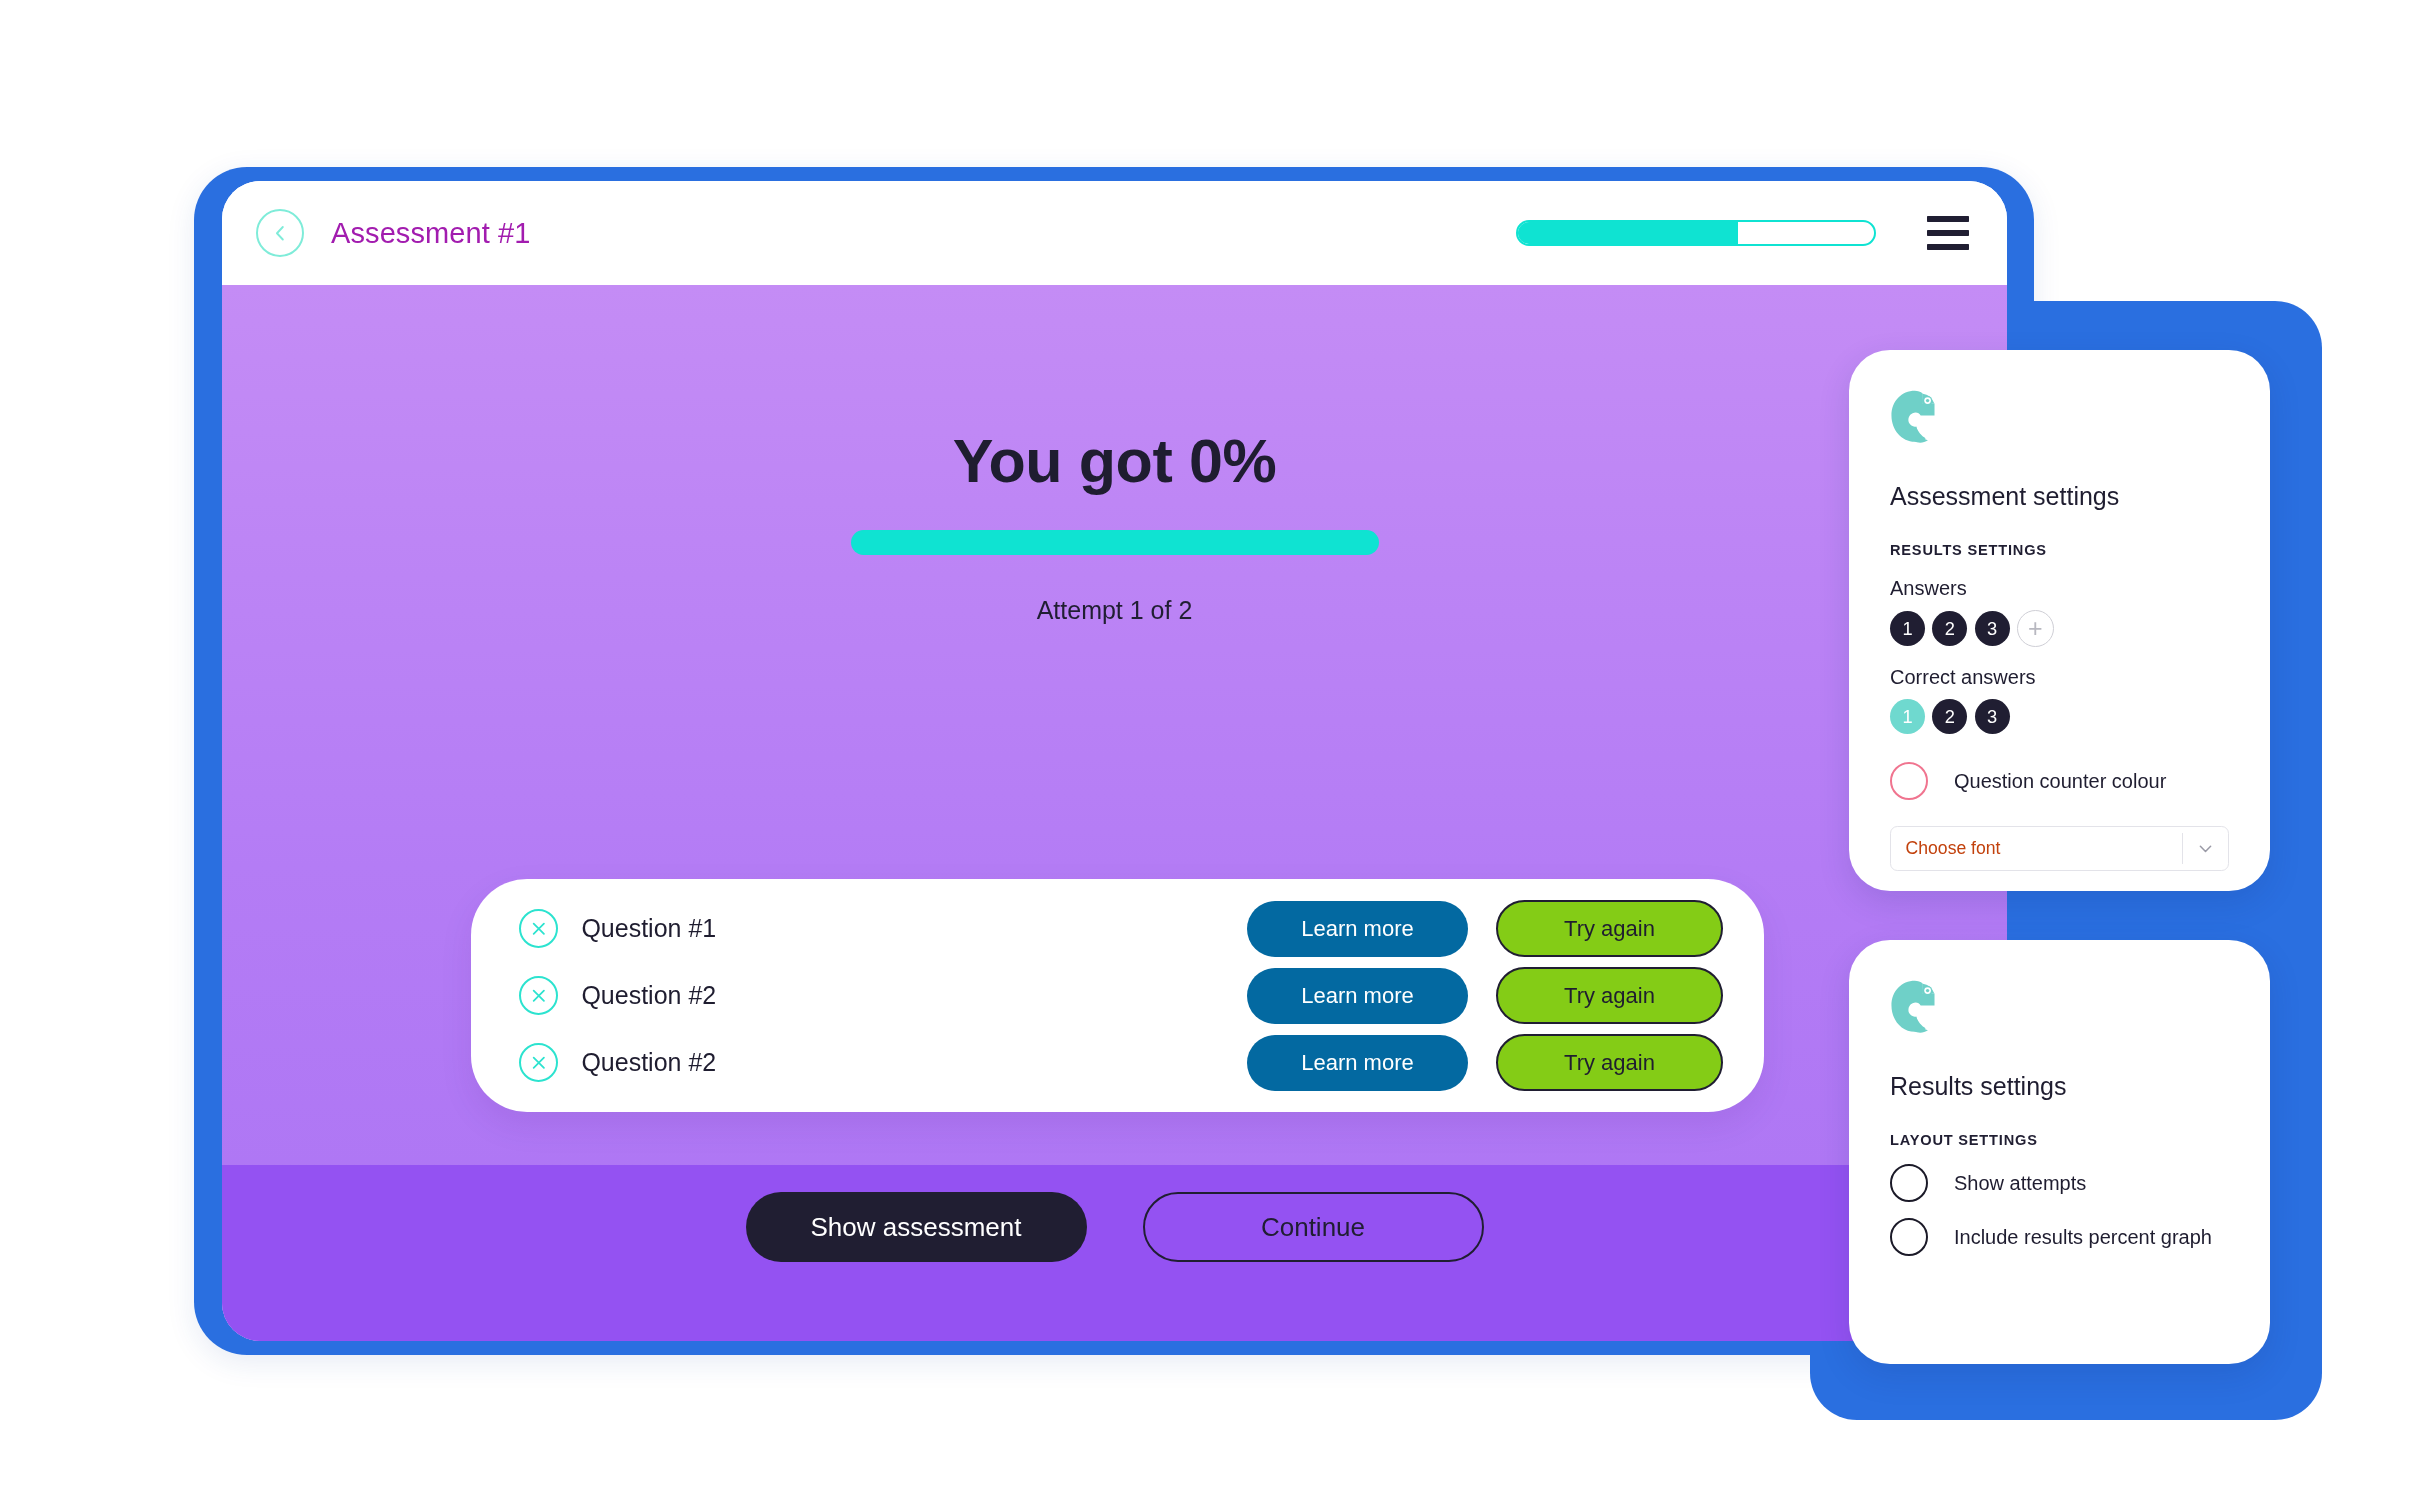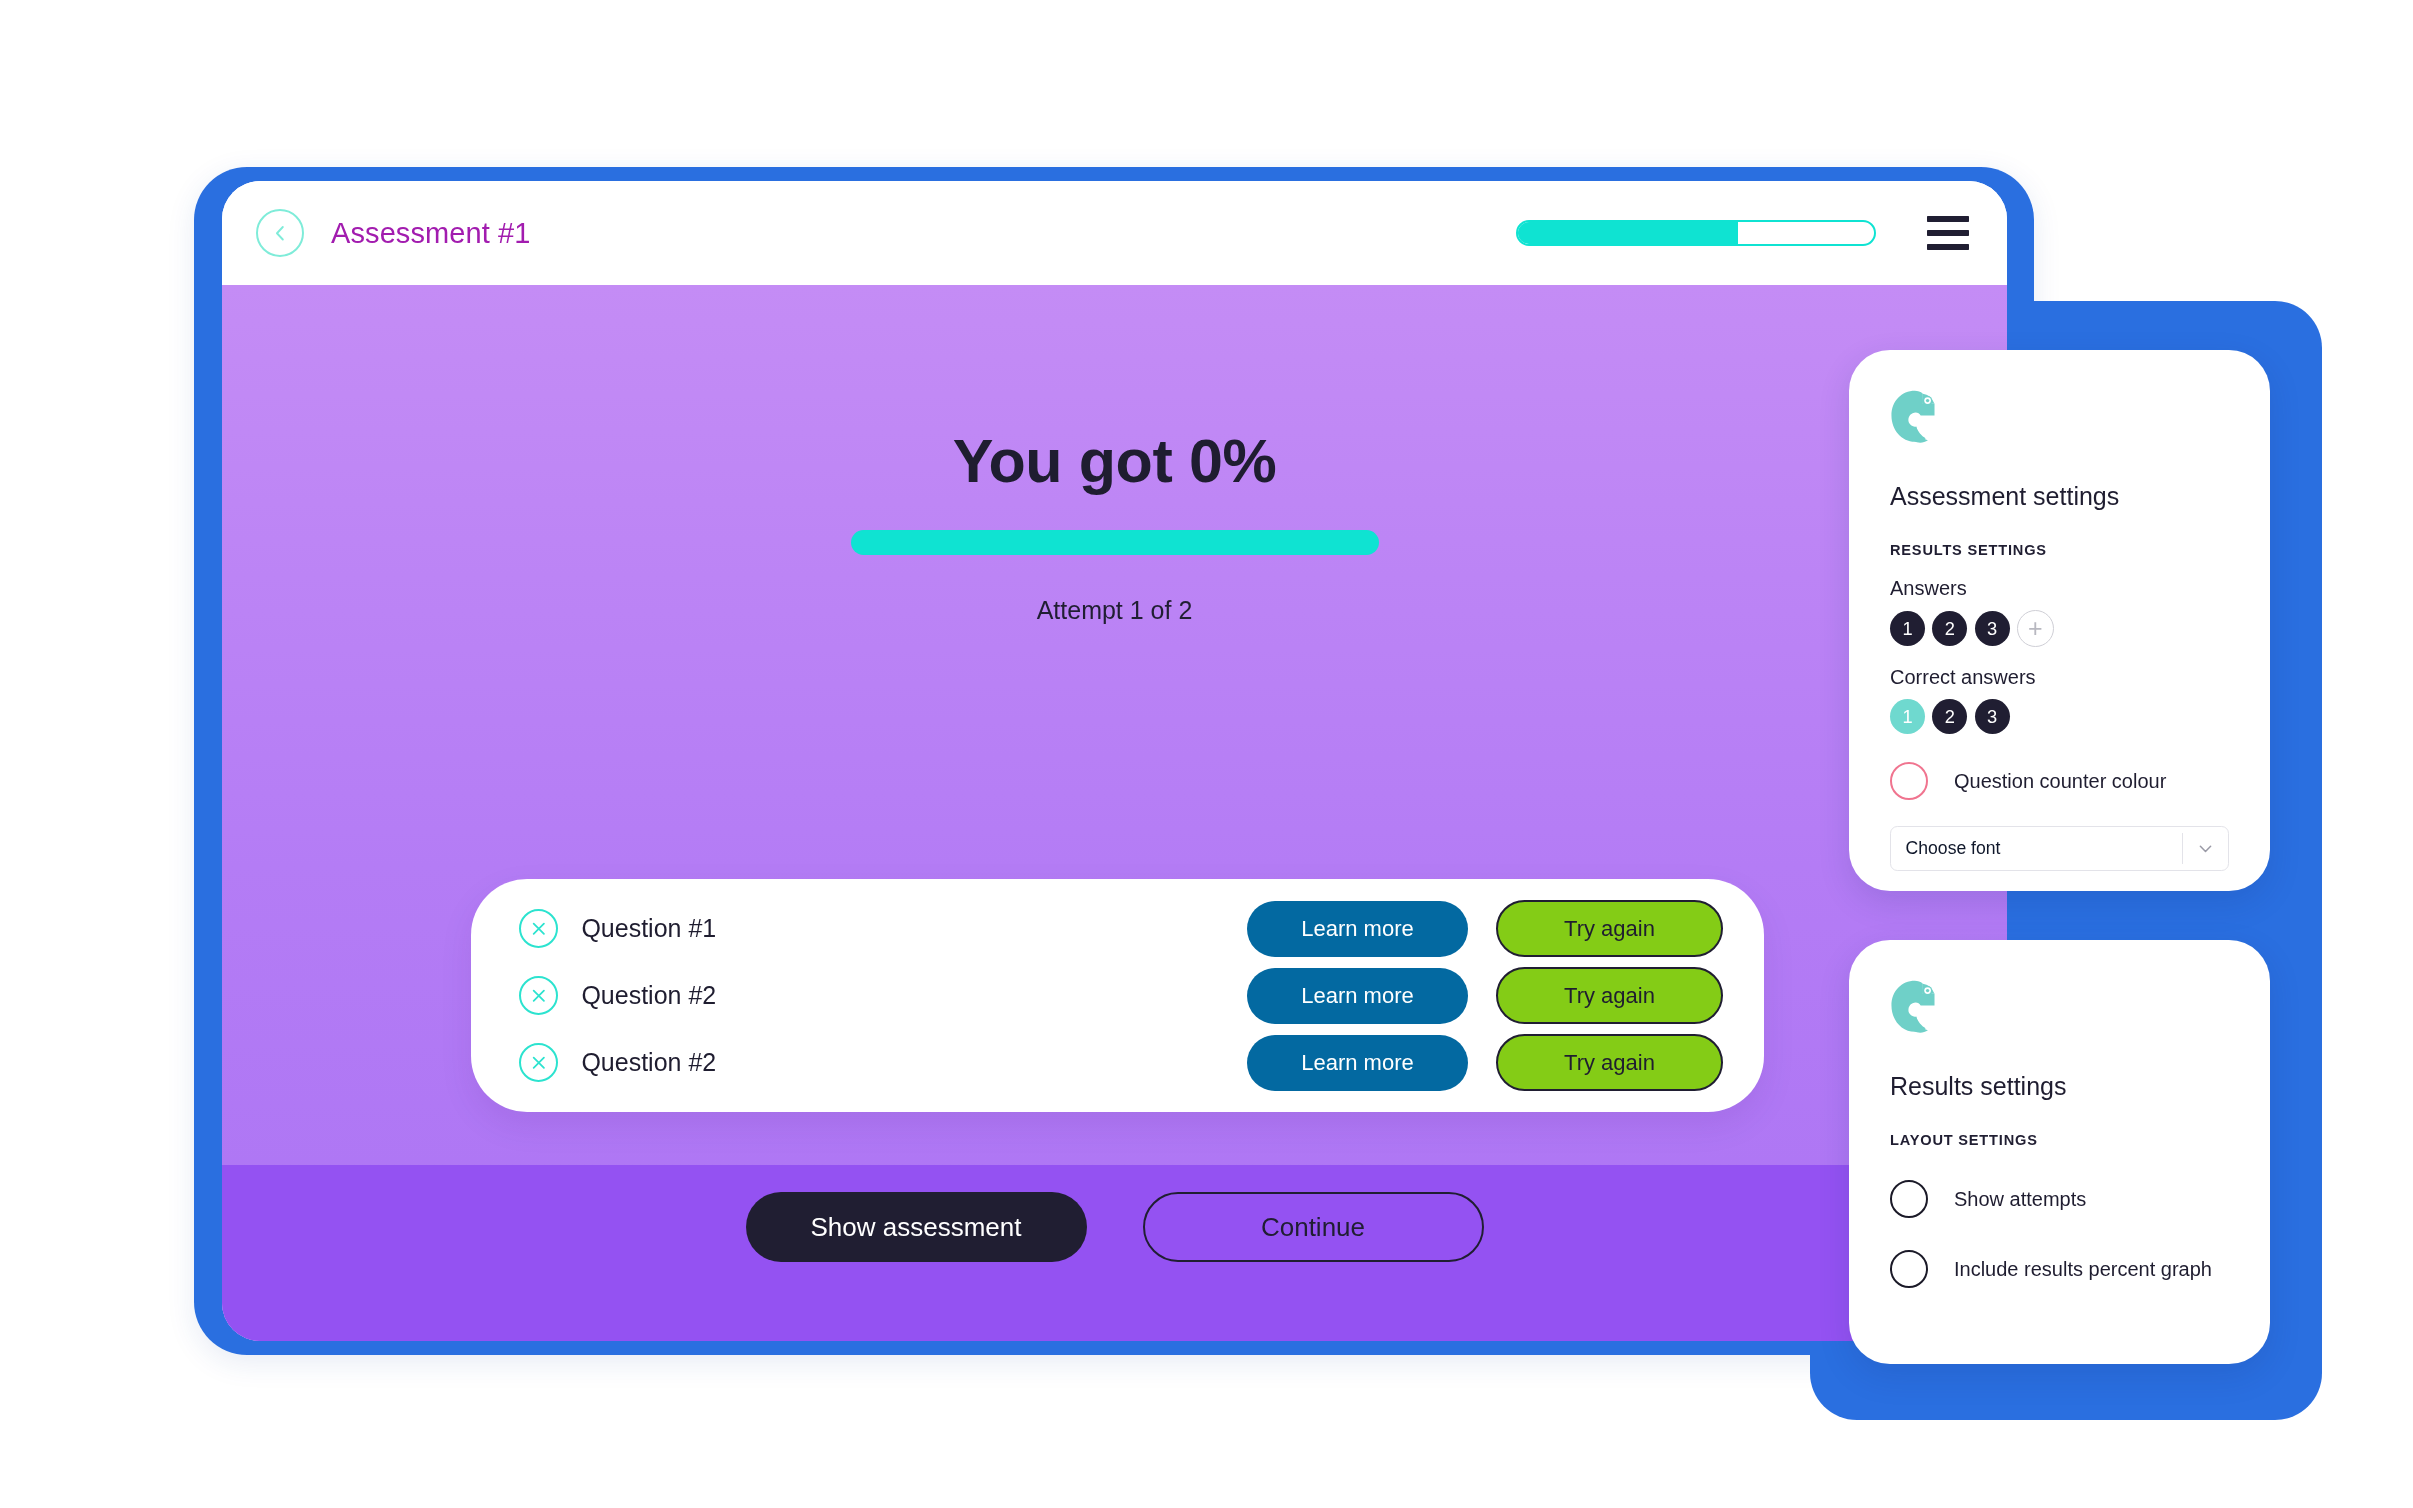--- a/index.html
+++ b/index.html
@@ -332,21 +332,21 @@
     display: flex;
     align-items: center;
     box-sizing: border-box;
     background: #ffffff;
     cursor: pointer;
   }
   #font-select-value {
     flex: 1;
     padding-left: 14.6px;
     font-size: 17.6px;
-    color: #0f172a;
+    color: #c2410c;
   }
   #font-select-sep {
     width: 1.5px; height: 31px; background: #e3e3e9;
   }
   #font-select-caret {
     width: 45px;
     display:flex; align-items:center; justify-content:center;
   }
   .segmented {
     margin-top: 23.4px;
@@ -363,21 +363,21 @@
     flex: 1;
     height: 44px;
     display:flex; align-items:center; justify-content:center;
     font-size: 17.6px;
     color: #1f1d30;
     border-radius: 22px;
     cursor: pointer;
   }
   .seg.active { background: #ffffff; box-shadow: 0 0.7px 2.9px rgba(40,40,90,0.08); }
   .check-row {
-    margin-top: 32px;
+    margin-top: 16px;
     display:flex; align-items:center; gap: 26px;
   }
   .radio-circle {
     width: 34px; height: 34px;
     border-radius: 50%;
     border: 2.9px solid #1b1a28;
     background: #ffffff;
     flex: none;
     cursor: pointer;
   }

